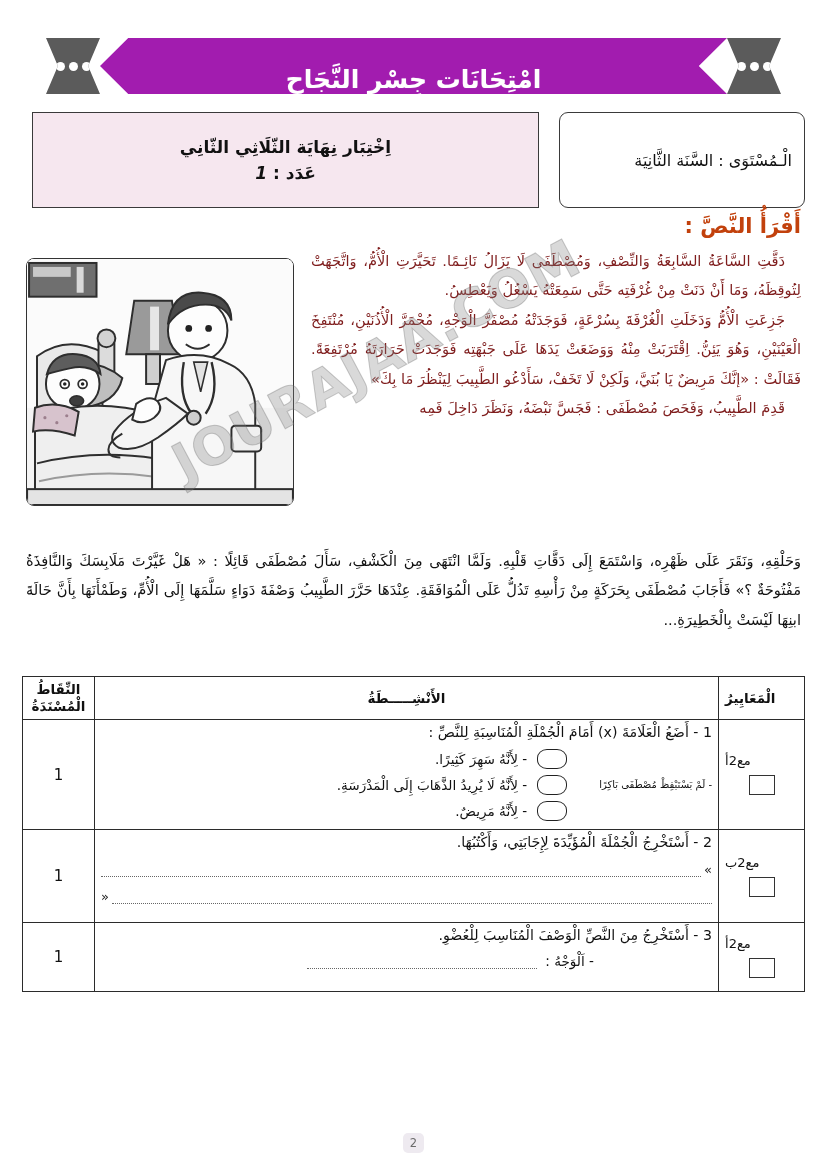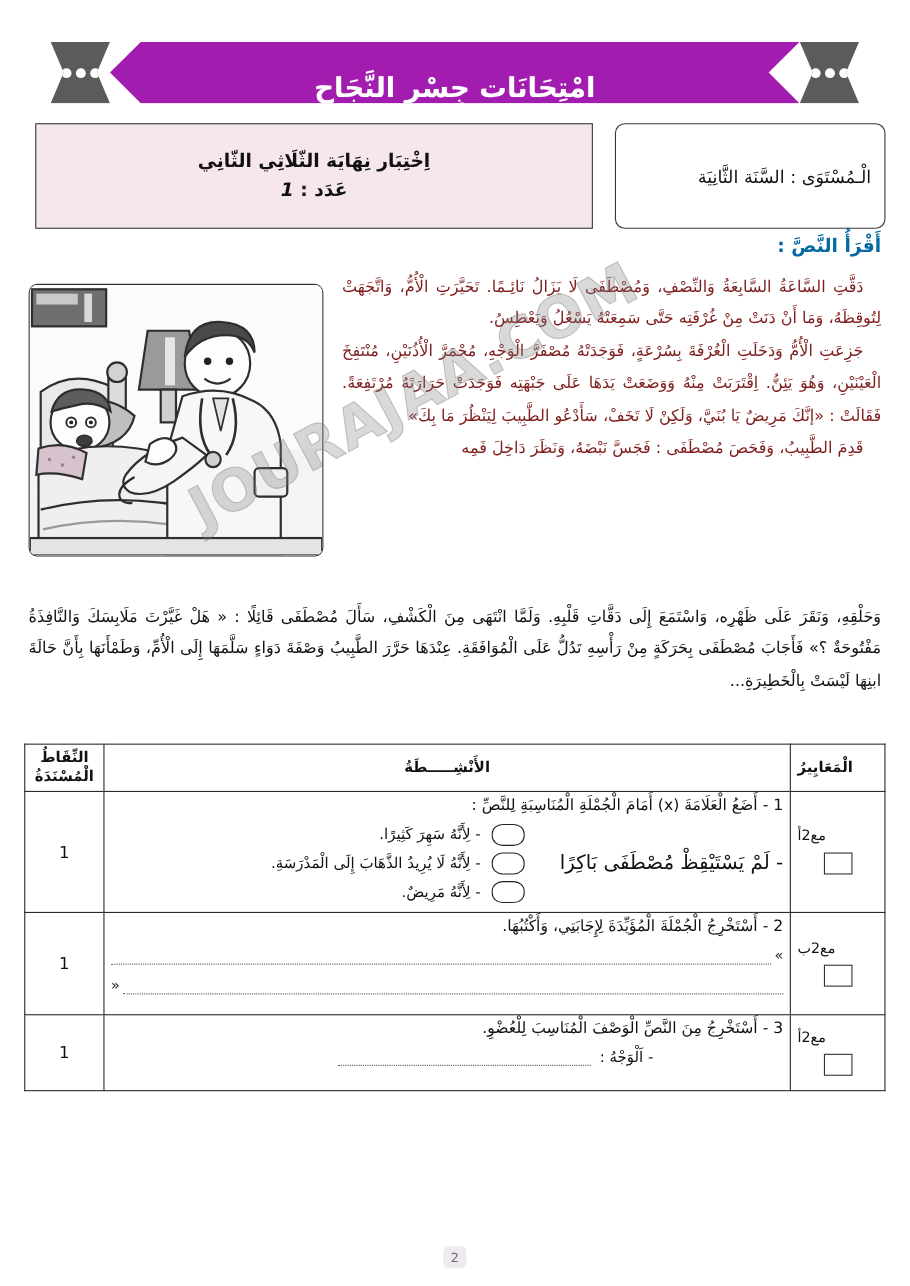--- a/index.html
+++ b/index.html
@@ -121,21 +121,21 @@
     flex: 1;
     border-bottom: 1.5px dotted #555;
     height: 11px;
     margin-left: 2px;
   }
 
   
   .read-heading {
     position: absolute;
     top: 214px; right: 26px;
-    font-size: 17px; font-weight: bold; color: #0369a1;
+    font-size: 21px; font-weight: bold; color: #c2410c;
   }
 
   
   .illus {
     position: absolute;
     top: 258px; left: 26px;
     width: 268px; height: 248px;
     border: 1.5px solid #333;
     border-radius: 8px;
     overflow: hidden;
@@ -217,21 +217,21 @@
   
   .q1-grid {
     display: flex;
     flex-direction: row;
     align-items: center;
     gap: 10px;
     padding-bottom: 4px;
   }
   .q1-prompt {
     flex: 0 0 auto;
-    font-size: 18px;
+    font-size: 10px;
     padding-left: 14px;
     white-space: nowrap;
   }
   .q1-options {
     flex: 1 1 auto;
     display: flex;
     flex-direction: column;
     gap: 6px;
     align-items: flex-start;
     padding-right: 8px;

